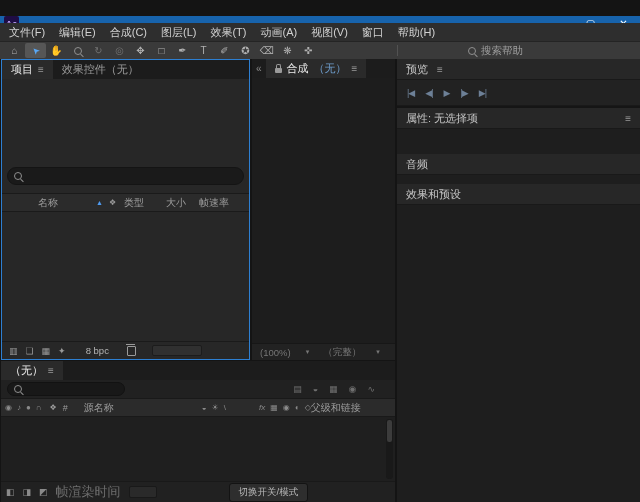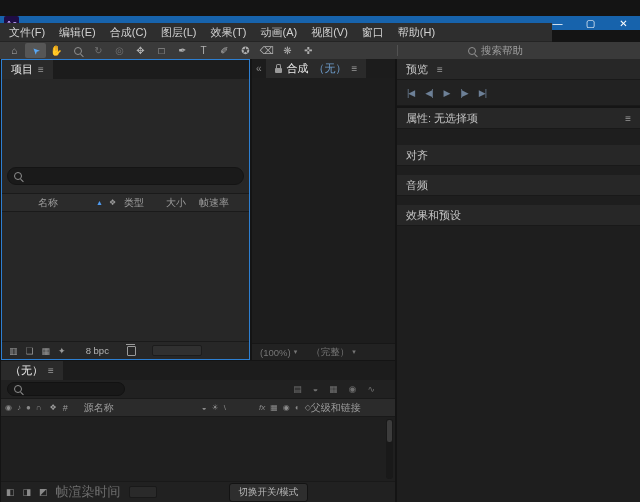--- a/index.html
+++ b/index.html
@@ -6,21 +6,21 @@
   #root{position:relative;width:640px;height:502px;background:#141414;overflow:hidden;
         font-family:"Liberation Sans","DejaVu Sans",sans-serif;cursor:default;}
   
   .titlebar{position:absolute;left:0;top:0;width:640px;height:14px;background:#1763ac;display:flex;align-items:flex-start;margin-top:16px;}
   .badge{width:15px;height:15px;margin:0 6px 0 4px;background:#1f0d45;color:#c5a8ff;font-size:9px;font-weight:bold;
          display:flex;align-items:center;justify-content:center;border-radius:2px;flex:none;}
   .win-title{color:#ffffff;font-size:11px;white-space:nowrap;}
   .win-controls{margin-left:auto;display:flex;height:100%;}
   .win-btn{width:33px;display:flex;align-items:center;justify-content:center;color:#ffffff;font-size:10px;}
   
-  .menubar{position:absolute;left:0;top:23px;width:552px;height:19px;background:#2e2e2e;display:flex;align-items:center;padding-left:2px;box-sizing:border-box;border-bottom:1px solid #242424;}
+  .menubar{position:absolute;left:0;top:23px;width:640px;height:19px;background:#2e2e2e;display:flex;align-items:center;padding-left:2px;box-sizing:border-box;border-bottom:1px solid #242424;}
   .menu-item{font-size:11px;color:#d2d2d2;padding:0 7px;white-space:nowrap;}
   
   .toolbar{position:absolute;left:0;top:42px;width:640px;height:17px;background:#3a3a3a;display:flex;align-items:center;padding-left:4px;box-sizing:border-box;}
   .tool{width:21px;height:15px;display:flex;align-items:center;justify-content:center;font-size:10px;color:#b0b0b0;flex:none;}
   .tool.dim{color:#707070;}
   .tool.active{background:#565656;border-radius:2px;color:#59a9f7;}
   .rot{display:inline-block;transform:rotate(-135deg);font-size:9px;}
   .toolbar-sep{position:absolute;left:397px;top:3px;width:1px;height:11px;background:#525252;}
   .toolbar-search{position:absolute;left:468px;top:0;height:17px;display:flex;align-items:center;gap:5px;}
   .search-help-label{font-size:10.5px;color:#9d9d9d;}
@@ -55,21 +55,21 @@
   .trash::before{content:"";position:absolute;left:-2px;top:-3px;width:9px;height:1px;background:#9a9a9a;}
   .progress-box{width:48px;height:9px;background:#303030;border:1px solid #1c1c1c;border-radius:2px;margin-left:8px;flex:none;}
   
   #comp-panel{position:absolute;left:252px;top:59px;width:143px;height:301px;background:#1d1d1d;display:flex;flex-direction:column;}
   .comp-name{color:#6d9bc9;}
   .lock{position:relative;width:7px;height:5px;background:#9a9a9a;border-radius:1px;margin-top:3px;flex:none;}
   .lock::before{content:"";position:absolute;left:1px;top:-4px;width:3px;height:3px;border:1px solid #9a9a9a;border-bottom:none;border-radius:2px 2px 0 0;}
   .comp-view{flex:1;background:#1d1d1d;}
   .comp-footer{height:16px;border-top:1px solid #171717;background:#222222;display:flex;align-items:center;gap:14px;
                padding:0 8px;font-size:9.5px;color:#767676;flex:none;white-space:nowrap;}
-  .dd{display:flex;align-items:center;gap:3px;}
+  .dd{display:flex;align-items:center;gap:15px;}
   .caret{font-size:7px;}
   
   #right-panel{position:absolute;left:397px;top:59px;width:243px;height:443px;background:#1e1e1e;display:flex;flex-direction:column;}
   .sec-head{height:20px;background:#272727;display:flex;align-items:center;padding:0 9px;font-size:11px;color:#c6c6c6;
             border-bottom:1px solid #191919;flex:none;}
   .sec-head .mg{margin-left:9px;}
   .sec-head .mg-right{margin-left:auto;}
   .preview-body{height:25px;background:#222222;display:flex;align-items:center;gap:11px;padding:0 10px;flex:none;border-bottom:1px solid #191919;}
   .transport{font-size:9px;color:#6d8097;letter-spacing:-1px;white-space:nowrap;}
   .sec-gap{height:2px;background:#151515;flex:none;}
@@ -150,20 +150,21 @@
       <span class="search-help-label">搜索帮助</span>
     </span>
   </div>
 
   <div id="project-panel">
     <div class="tabsbar">
       <span class="tab active">
         <span>项目</span>
         <span class="menu-glyph">≡</span>
       </span>
+      <span class="tab">效果控件（无）</span>
     </div>
     <div class="proj-spacer"></div>
     <div class="search-row">
       <span class="magnifier"></span>
     </div>
     <div class="proj-headers">
       <span class="ph-name">名称</span>
       <span class="ph-sort">▲</span>
       <span class="ph-label">❖</span>
       <span class="ph-type">类型</span>
@@ -216,23 +217,20 @@
       <span class="transport">▶</span>
       <span class="transport">|▶</span>
       <span class="transport">▶|</span>
     </div>
     <div class="sec-gap"></div>
     <div class="sec-head">
       <span>属性: 无选择项</span>
       <span class="menu-glyph mg-right">≡</span>
     </div>
     <div class="sp16"></div>
-    <div class="sec-head">
-      <span>对齐</span>
-    </div>
     <div class="sp9"></div>
     <div class="sec-head">
       <span>音频</span>
     </div>
     <div class="sp9"></div>
     <div class="sec-head">
       <span>效果和预设</span>
     </div>
     <div class="right-rest"></div>
   </div>

